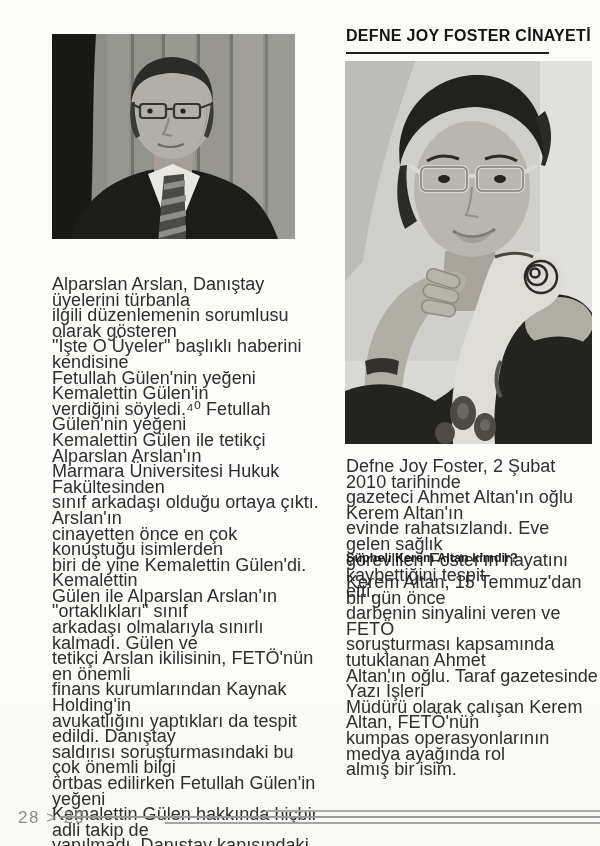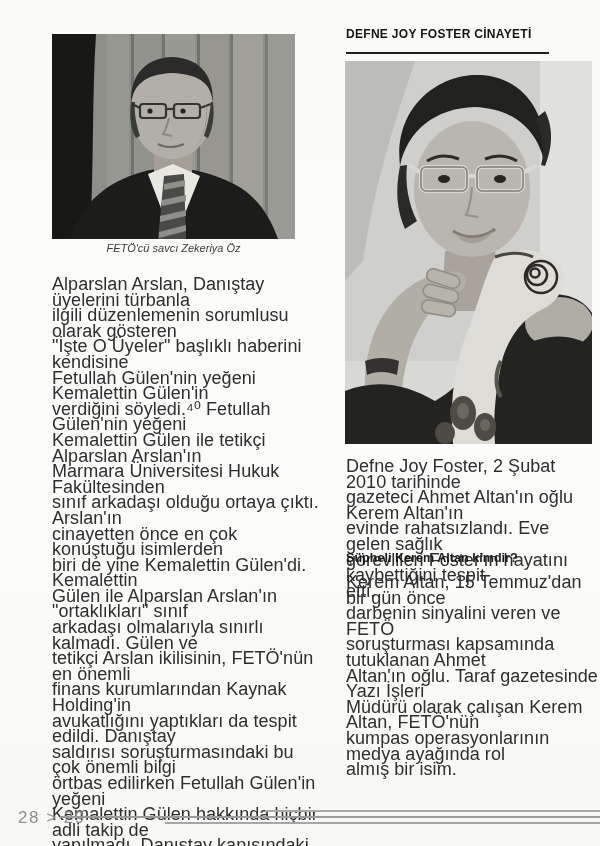--- a/index.html
+++ b/index.html
@@ -14,21 +14,21 @@
     white-space:pre-wrap;letter-spacing:0.05px;
   }
   .photo-frame{position:absolute;overflow:hidden;}
   .photo-frame svg{display:block;}
   .caption{
     position:absolute;text-align:center;font-style:italic;
     font-size:11px;color:#3a3a3a;
   }
   .heading{
     position:absolute;left:346px;top:27px;
-    font-size:12px;font-weight:bold;color:#141414;letter-spacing:0.3px;
+    font-size:16px;font-weight:bold;color:#141414;letter-spacing:0.3px;
   }
   .heading-rule{position:absolute;left:346px;top:52px;width:203px;height:2px;background:#1f1f1f;}
   .subheading{
     position:absolute;left:346px;top:551px;
     font-size:12.6px;font-weight:bold;color:#1c1c1c;
   }
   .footer-num{
     position:absolute;left:18px;top:808px;
     font-size:17px;color:#8e8e8e;letter-spacing:1.5px;
   }
@@ -93,21 +93,20 @@
       <circle cx="98" cy="77" r="2.6" fill="#23231f"></circle>
       <circle cx="131" cy="77" r="2.6" fill="#23231f"></circle>
 
       <path d="M117,84 C115,92 113,97 111,100 L120,102" stroke="#8b877e" stroke-width="2" fill="none"></path>
       <path d="M106,110 C113,114 124,114 132,110" stroke="#6f6b62" stroke-width="2.2" fill="none"></path>
 
       <path d="M150,58 C158,76 156,98 144,114 C154,100 158,76 150,58 Z" fill="#8e8a82"></path>
     </svg>
   </div>
 
-  <div class="caption" style="left:52px;top:242px;width:243px;">FETÖ'cü savcı Zekeriya Öz</div>
 
   <div class="body-text" style="left:52px;top:277px;width:268px;">Alparslan Arslan, Danıştay üyelerini türbanla
 ilgili düzenlemenin sorumlusu olarak gösteren
 "İşte O Üyeler" başlıklı haberini kendisine
 Fetullah Gülen'nin yeğeni Kemalettin Gülen'in
 verdiğini söyledi.⁴⁰ Fetullah Gülen'nin yeğeni
 Kemalettin Gülen ile tetikçi Alparslan Arslan'ın
 Marmara Üniversitesi Hukuk Fakültesinden
 sınıf arkadaşı olduğu ortaya çıktı. Arslan'ın
 cinayetten önce en çok konuştuğu isimlerden

